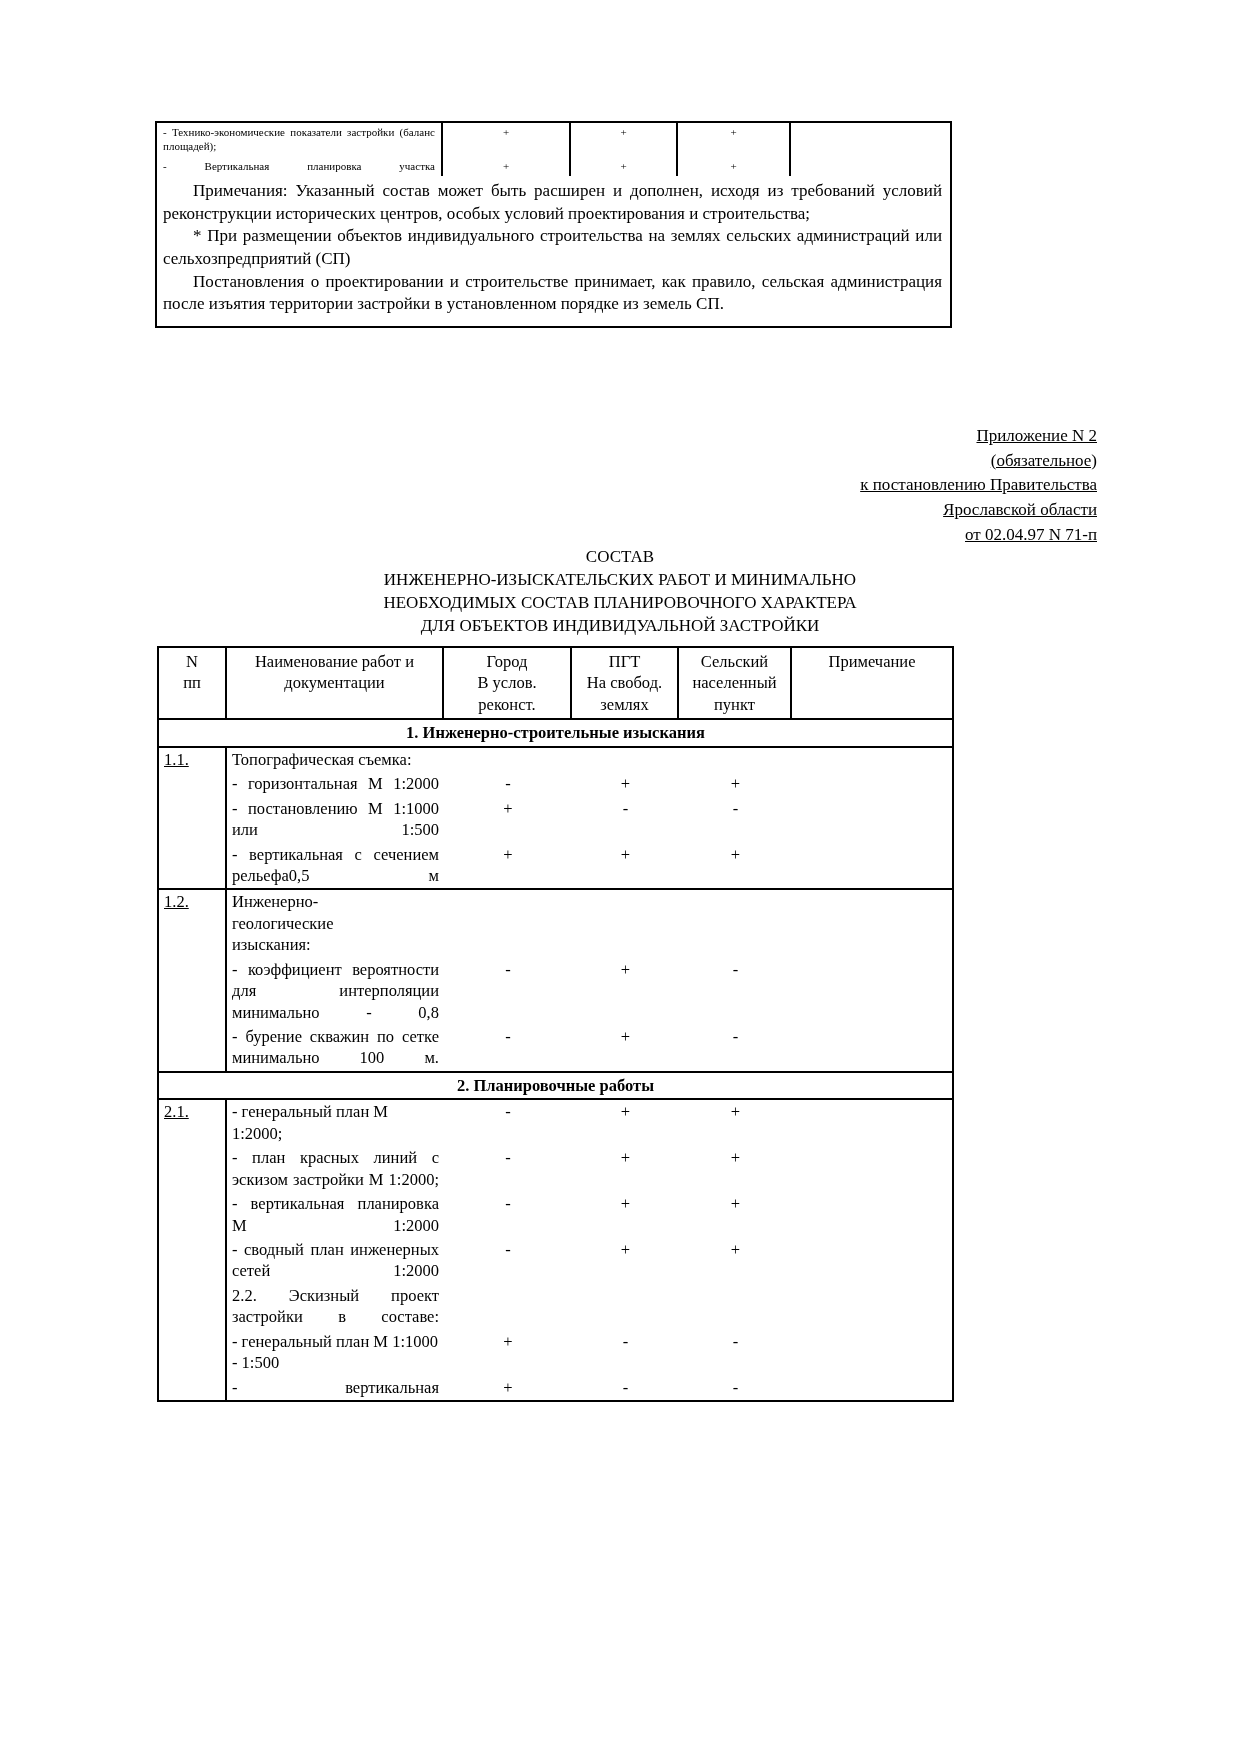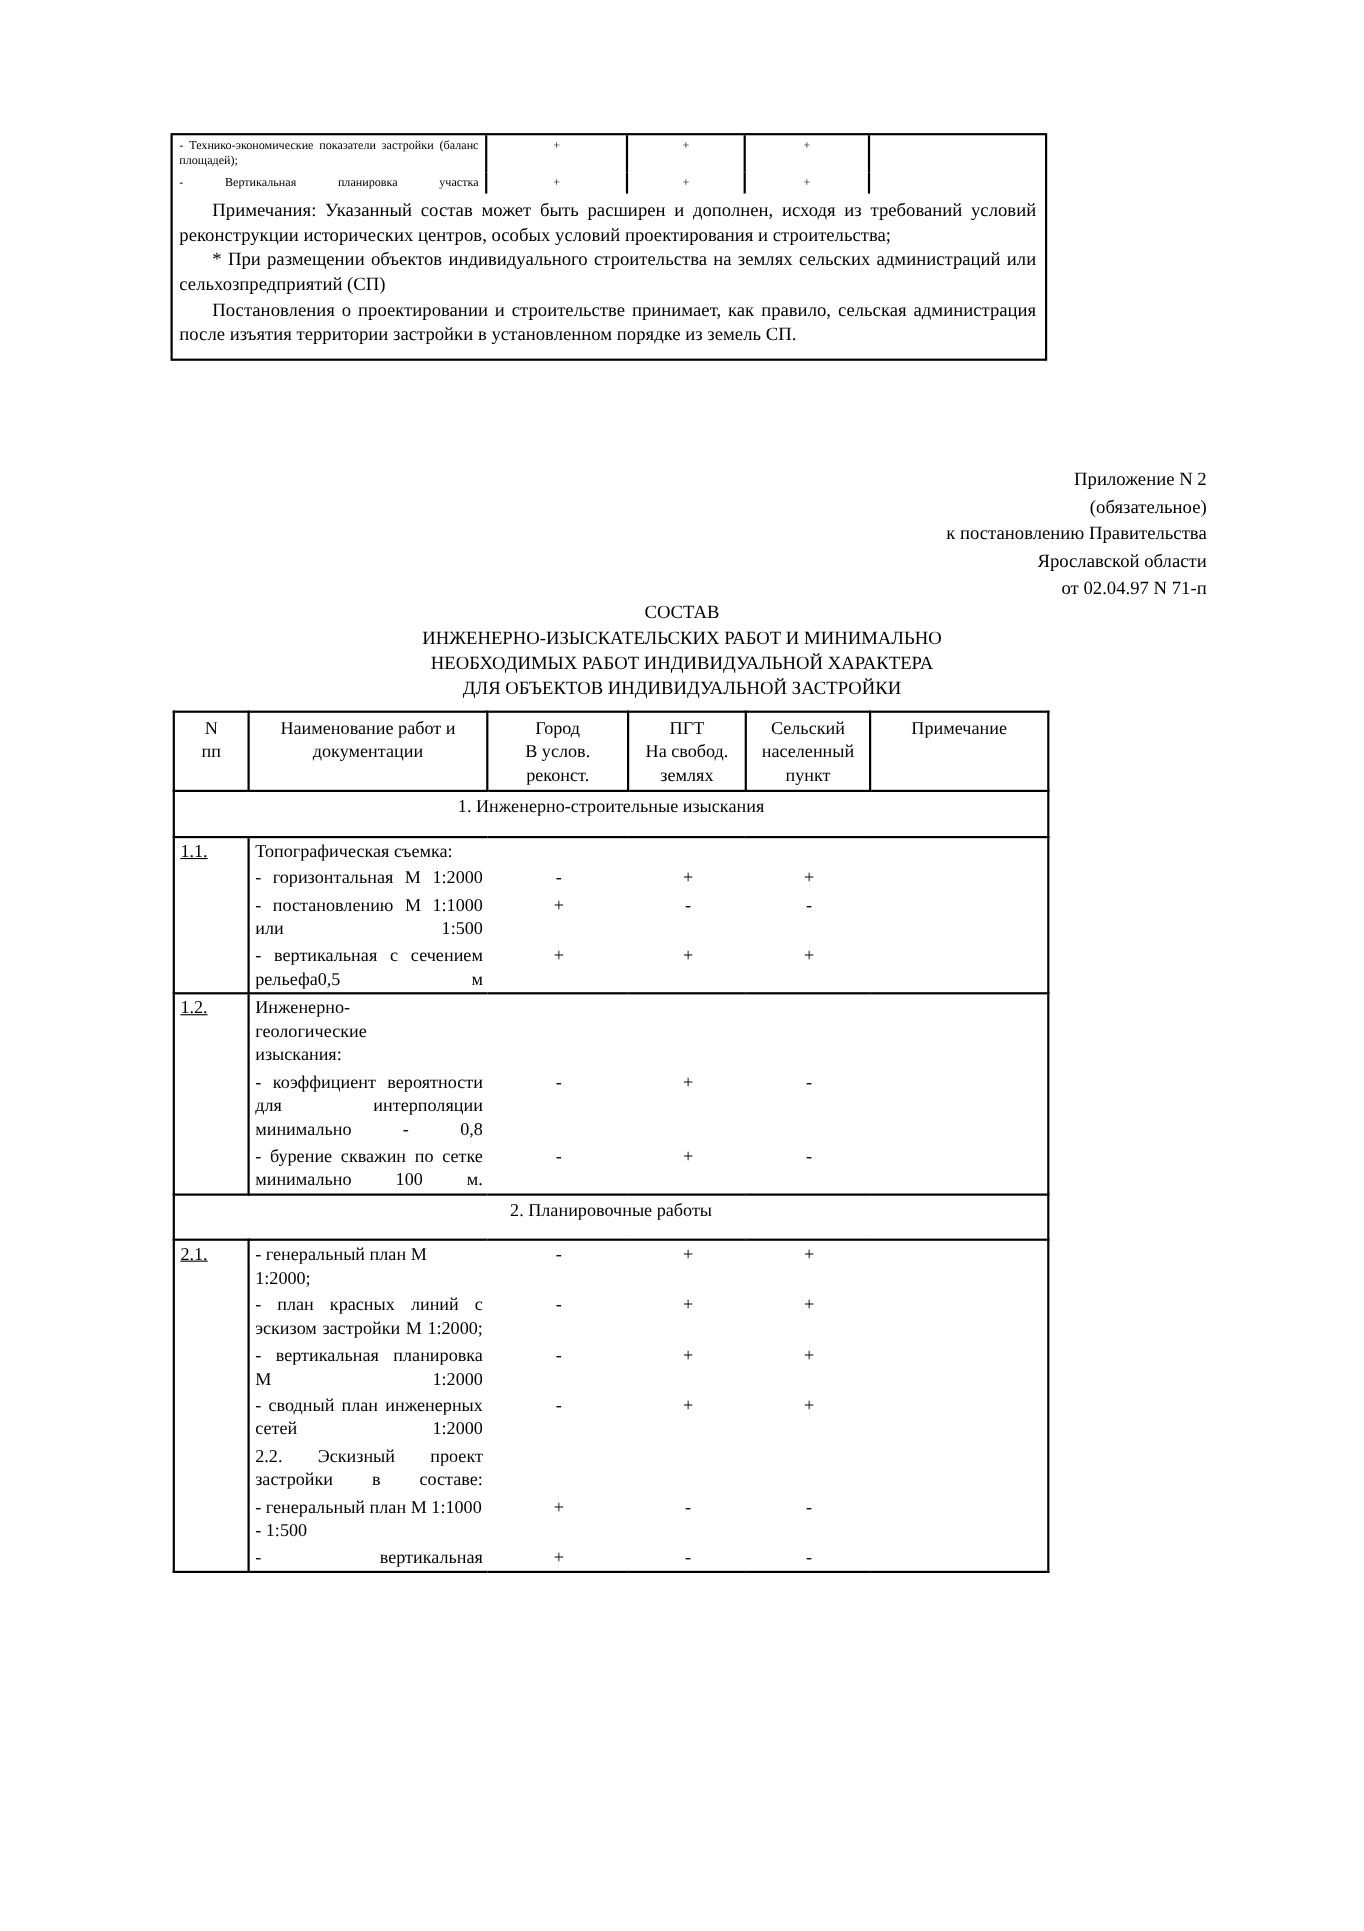--- a/index.html
+++ b/index.html
@@ -68,20 +68,21 @@
   .appendix-head {
     position: absolute;
     left: 0;
     top: 424px;
     width: 1220px;
     text-align: right;
     padding-right: 123px;
     box-sizing: border-box;
     font-size: 17px;
     line-height: 1.45;
+    text-decoration: underline;
   }
   .appendix-head div { white-space: nowrap; }
 
   
   .doc-title {
     position: absolute;
     left: 0;
     top: 545px;
     width: 1240px;
     text-align: center;
@@ -116,21 +117,22 @@
     padding-bottom: 3px;
   }
   table.main td.num { text-align: left; white-space: nowrap; text-decoration: underline; }
   table.main td.mark { text-align: center; }
   table.main td.note { }
   table.main td.work { text-align: justify; text-align-last: justify; }
   table.main td.work.nojust { text-align: left; text-align-last: left; }
   tr.section td {
     text-align: center;
     padding-top: 2px;
-    padding-bottom: 16px;
+    padding-bottom: 2px;
+    font-weight: bold;
   }
   
   .blockcell { padding: 0 !important; border: 2px solid #000; }
   table.inner {
     border-collapse: collapse;
     width: 100%;
     table-layout: fixed;
   }
   table.inner td {
     border: 0;
@@ -181,21 +183,21 @@
     <div>Приложение N 2</div>
     <div>(обязательное)</div>
     <div>к постановлению Правительства</div>
     <div>Ярославской области</div>
     <div>от 02.04.97 N 71-п</div>
   </div>
 
   <div class="doc-title">
     <div>СОСТАВ</div>
     <div>ИНЖЕНЕРНО-ИЗЫСКАТЕЛЬСКИХ РАБОТ И МИНИМАЛЬНО</div>
-    <div>НЕОБХОДИМЫХ РАБОТ ИНДИВИДУАЛЬНОЙ ХАРАКТЕРА</div>
+    <div>НЕОБХОДИМЫХ СОСТАВ ПЛАНИРОВОЧНОГО ХАРАКТЕРА</div>
     <div>ДЛЯ ОБЪЕКТОВ ИНДИВИДУАЛЬНОЙ ЗАСТРОЙКИ</div>
   </div>
 
   <div class="main-table-wrap">
     <table class="main">
       <colgroup>
         <col style="width:68px">
         <col style="width:217px">
         <col style="width:128px">
         <col style="width:107px">

